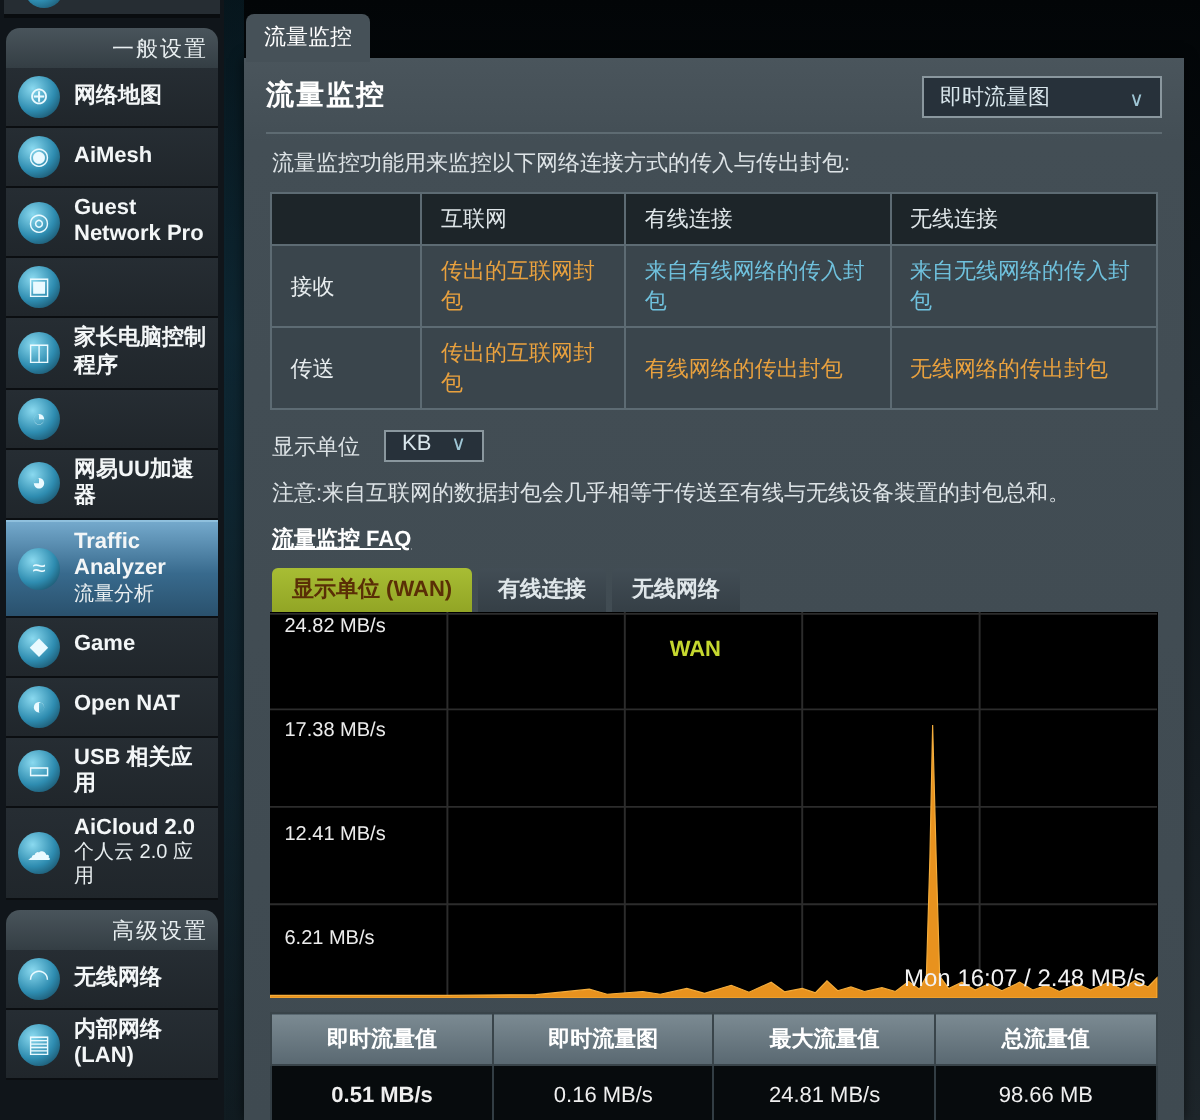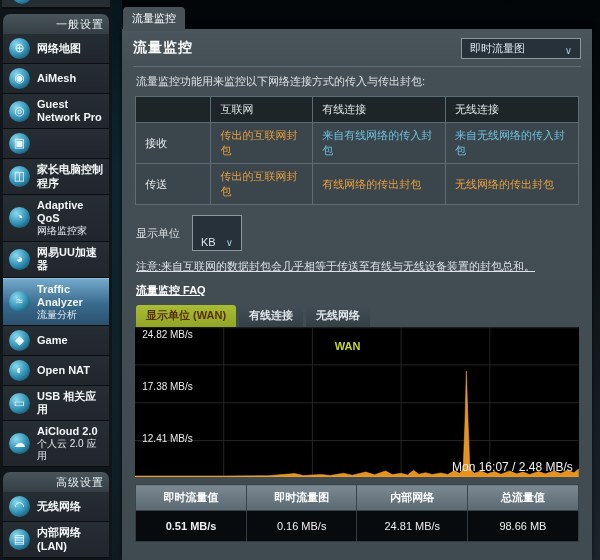--- a/index.html
+++ b/index.html
@@ -53,31 +53,31 @@
 
   .pkt-table { width:99%; margin:0 auto; border-collapse:collapse; font-size:11px; }
   .pkt-table th, .pkt-table td { border:1px solid #5d6b73; padding:5px 9px; text-align:left; font-weight:normal; }
   .pkt-table th { background:#1d2529; color:#dfe6e9; height:24px; }
   .pkt-table td { background:#3a454c; }
   .pkt-table td.rowlabel { color:#e8edef; width:17%; }
   .c-orange { color:#e9a13e; }
   .c-blue { color:#6fc1dd; }
 
   .unit-row { display:flex; align-items:center; gap:12px; margin:10px 0 8px 3px; font-size:11px; color:#dde3e6; }
-  .unit-select { height:36px; min-width:50px; }
-  .note { font-size:11px; color:#dde3e6; margin:2px 0 6px 3px;text-decoration:underline; }
+  .unit-select { height:16px; min-width:50px; }
+  .note { font-size:11px; color:#dde3e6; margin:2px 0 6px 3px; }
   .faq { display:inline-block; font-size:11px; font-weight:bold; color:#ffffff; text-decoration:underline;
     margin:0 0 7px 3px; cursor:pointer; }
 
   .chart-tabs { display:flex; gap:3px; margin-left:3px; }
   .chart-tab { padding:3px 10px 4px; font-size:11px; font-weight:bold; color:#dfe6e9;
     background:linear-gradient(#424d55,#353f46); border-radius:3px 3px 0 0; cursor:pointer; }
   .chart-tab.active { background:linear-gradient(#a8bd34,#92a525); color:#5a2e06; }
 
-  .chart { position:relative; width:99%; margin:0 auto; height:150px; background:#000; overflow:hidden; }
+  .chart { position:relative; width:99%; margin:0 auto; height:193px; background:#000; overflow:hidden; }
   .chart svg { position:absolute; left:0; top:0; width:100%; height:100%; }
   .ytick { position:absolute; left:7px; color:#ececec; font-size:10px; }
   .wan-label { position:absolute; left:45%; top:13px; color:#c5d72f; font-size:11px; font-weight:bold; }
   .timestamp { position:absolute; right:6px; bottom:3px; color:#f2f2f2; font-size:12px; }
 
   .stats-table { width:99%; margin:7px auto 0; border-collapse:collapse; font-size:11px; }
   .stats-table th { background:linear-gradient(#7b8a92,#596871); color:#ffffff; font-weight:bold;
     border:1px solid #39444a; padding:5px 4px; }
   .stats-table td { background:#070b0d; color:#efefef; border:1px solid #323d43; text-align:center; padding:9px 4px; }
   .stats-table td.bold { font-weight:bold; }
@@ -107,21 +107,20 @@
     </div>
     <div class="sb-item">
       <span class="sb-icon">▣</span>
     </div>
     <div class="sb-item">
       <span class="sb-icon">◫</span>
       <span class="sb-label">家长电脑控制程序</span>
     </div>
     <div class="sb-item">
       <span class="sb-icon">◔</span>
-      <span class="sb-label"><span>Adaptive QoS</span><span class="sb-sub">网络监控家</span></span>
     </div>
     <div class="sb-item">
       <span class="sb-icon">◕</span>
       <span class="sb-label">网易UU加速器</span>
     </div>
     <div class="sb-item active">
       <span class="sb-icon">≈</span>
       <span class="sb-label"><span>Traffic Analyzer</span><span class="sb-sub">流量分析</span></span>
     </div>
     <div class="sb-item">
@@ -233,21 +232,21 @@
     <div class="ytick" style="top:158px">6.21 MB/s</div>
     <div class="wan-label">WAN</div>
     <div class="timestamp">Mon 16:07 / 2.48 MB/s</div>
   </div>
 
   <table class="stats-table">
     <tbody>
         <tr>
       <th style="width:25%">即时流量值</th>
       <th style="width:25%">即时流量图</th>
-      <th style="width:25%">内部网络</th>
+      <th style="width:25%">最大流量值</th>
       <th style="width:25%">总流量值</th>
     </tr>
     <tr>
       <td class="c-orange bold">0.51 MB/s</td>
       <td>0.16 MB/s</td>
       <td>24.81 MB/s</td>
       <td>98.66 MB</td>
     </tr>
 
   </tbody>

